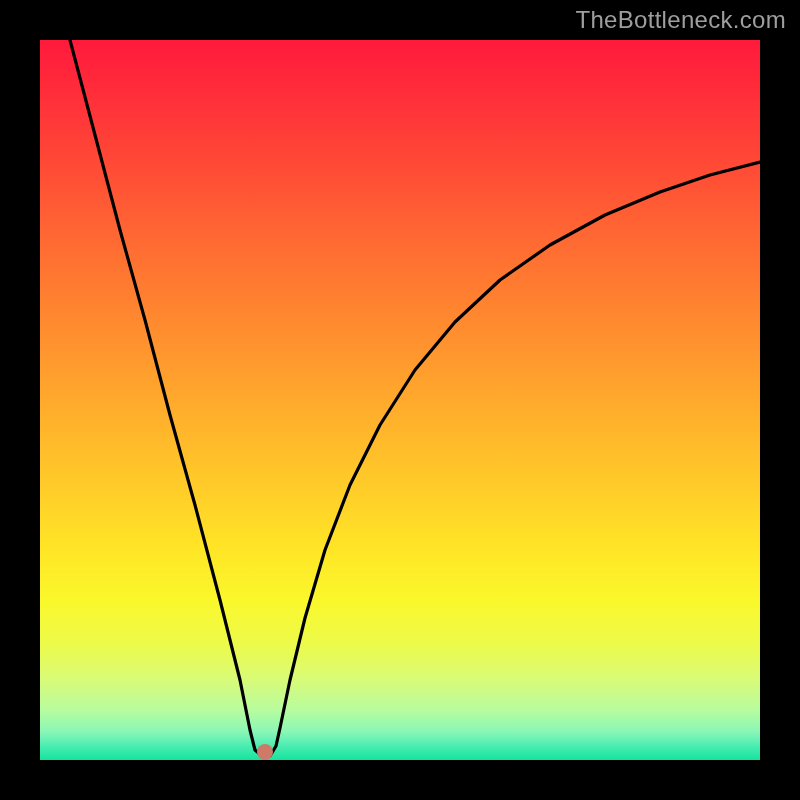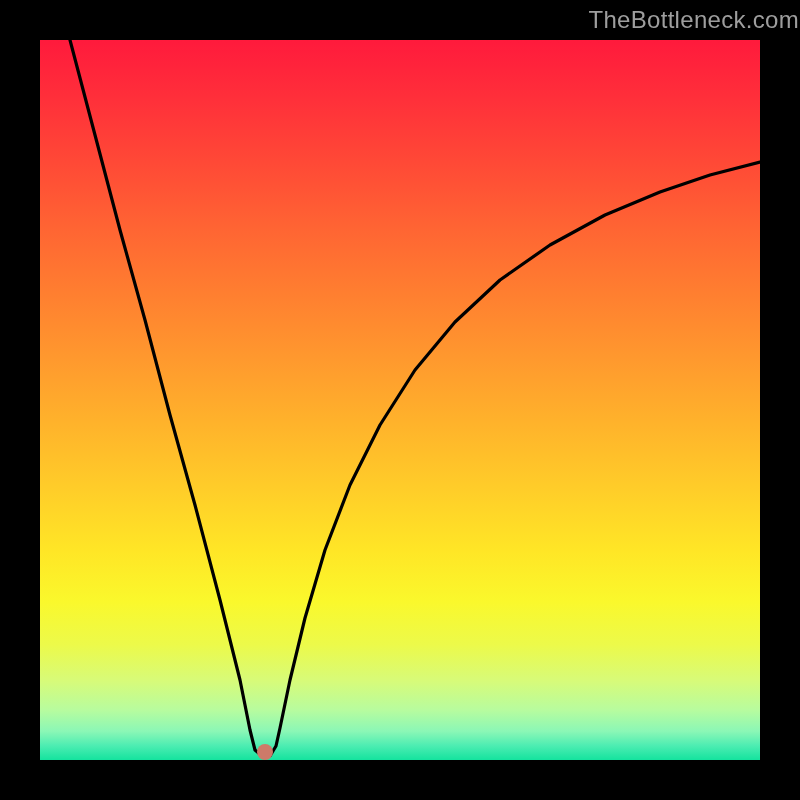--- a/index.html
+++ b/index.html
@@ -39,21 +39,21 @@
       #d7fb79 89%,
       #b8fc9e 93%,
       #8bf7b6 96%,
       #4dedb2 98%,
       #14e39e 100%
     );
   }
   .watermark {
     position: absolute;
     top: 6px;
-    right: 1px;
+    right: 14px;
     color: #9e9e9e;
     font-size: 24px;
     font-weight: 500;
     letter-spacing: 0.3px;
     user-select: none;
   }
   .marker {
     position: absolute;
     width: 16px;
     height: 16px;

